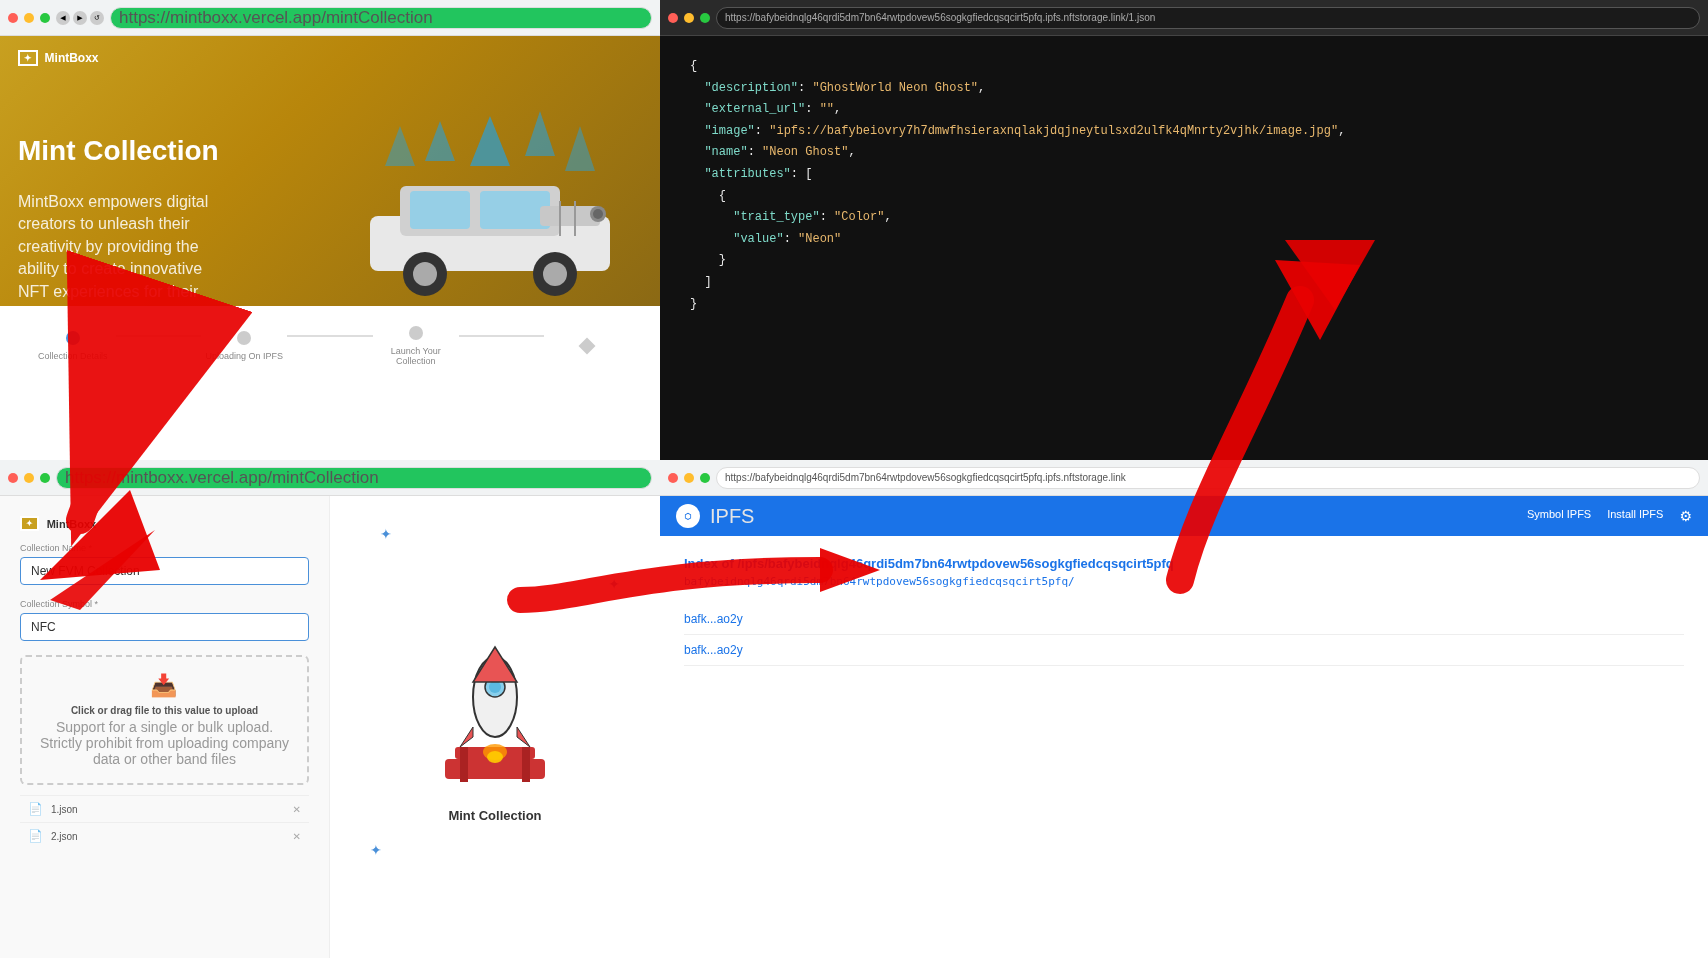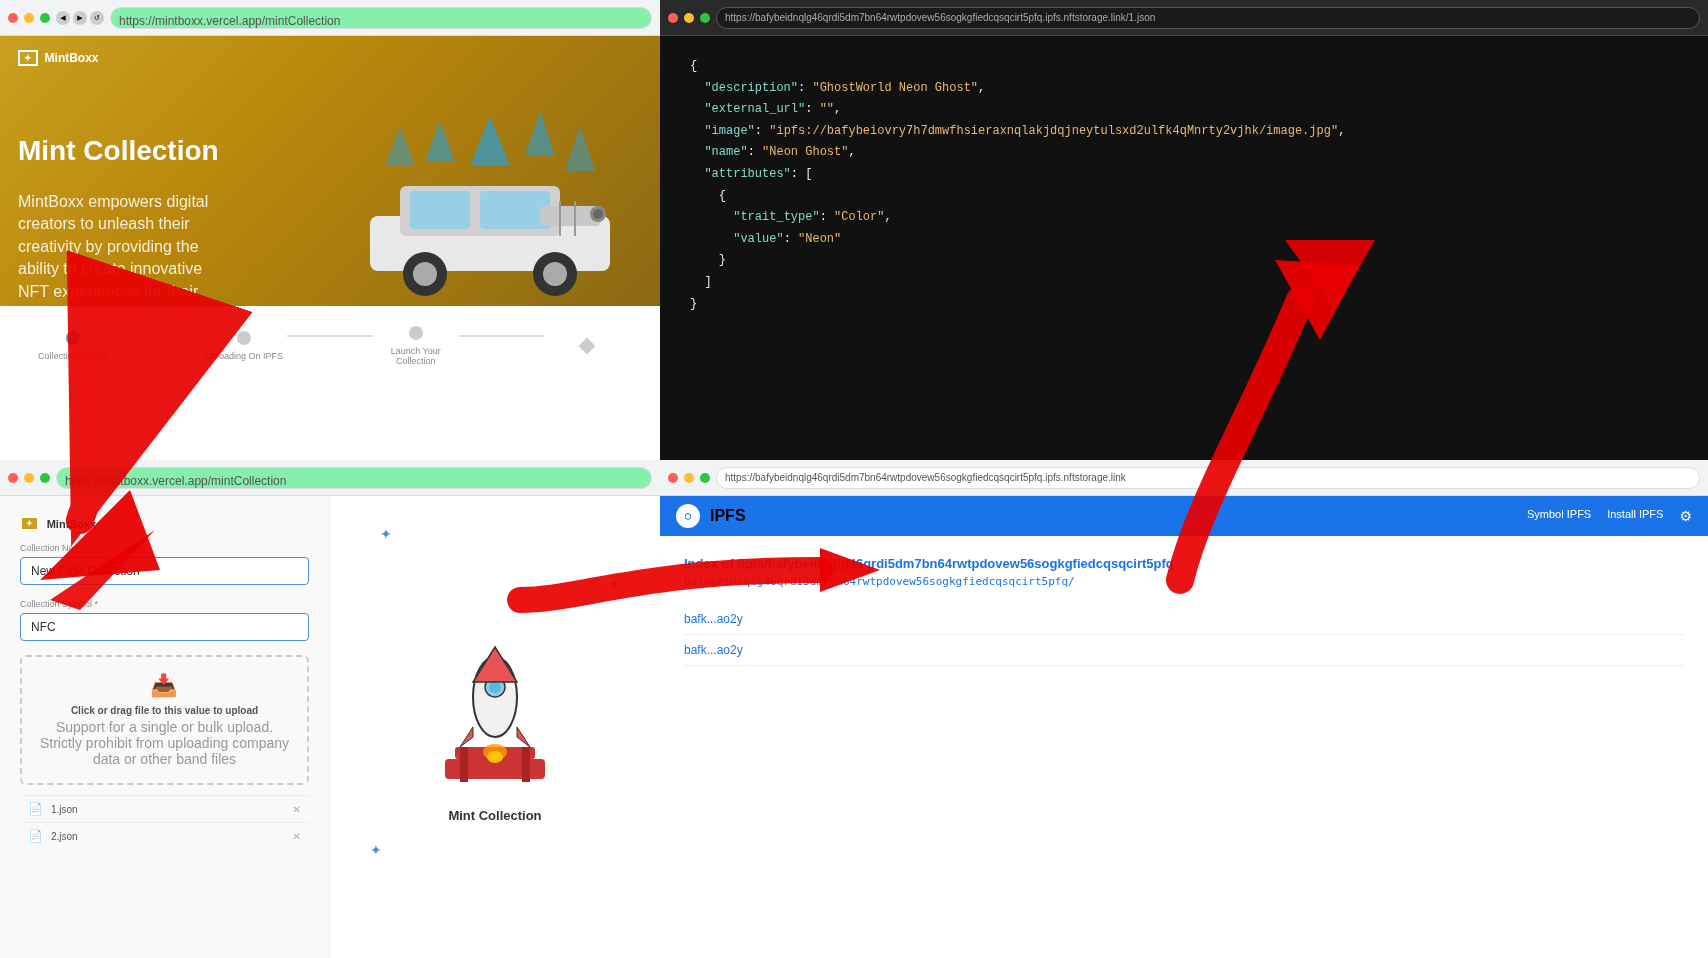--- a/index.html
+++ b/index.html
@@ -38,29 +38,29 @@
       border-bottom: 1px solid #ddd;
     }
     .browser-btn {
       width: 10px; height: 10px; border-radius: 50%; background: #ccc;
     }
     .browser-btn.red { background: #ff5f57; }
     .browser-btn.yellow { background: #ffbd2e; }
     .browser-btn.green { background: #28c840; }
     .browser-url {
       flex: 1;
-      background: #86efac;
+      background: #22c55e;
       border: 1px solid #ddd;
       border-radius: 12px;
       height: 22px;
       padding: 0 8px;
-      font-size: 12px;
+      font-size: 17px;
       color: #555;
       display: flex;
-      align-items: flex-end;
+      align-items: flex-start;
     }
 
     .hero-section {
       background: linear-gradient(135deg, #c8a020 0%, #b8860b 40%, #8B6914 100%);
       position: relative;
       height: 270px;
       overflow: hidden;
     }
 
     .hero-logo {
@@ -324,23 +324,23 @@
       background: #fff;
       border-radius: 50%;
       display: flex;
       align-items: center;
       justify-content: center;
       font-size: 8px;
       font-weight: bold;
       color: #1a73e8;
     }
     .ipfs-title {
-      font-size: 16px;
-      font-weight: bold;
-      color: #000000;
+      font-size: 20px;
+      font-weight: normal;
+      color: #e5e5e5;
     }
     .ipfs-nav-links {
       margin-left: auto;
       display: flex;
       gap: 16px;
     }
     .ipfs-nav-link {
       font-size: 11px;
       color: #fff;
     }

